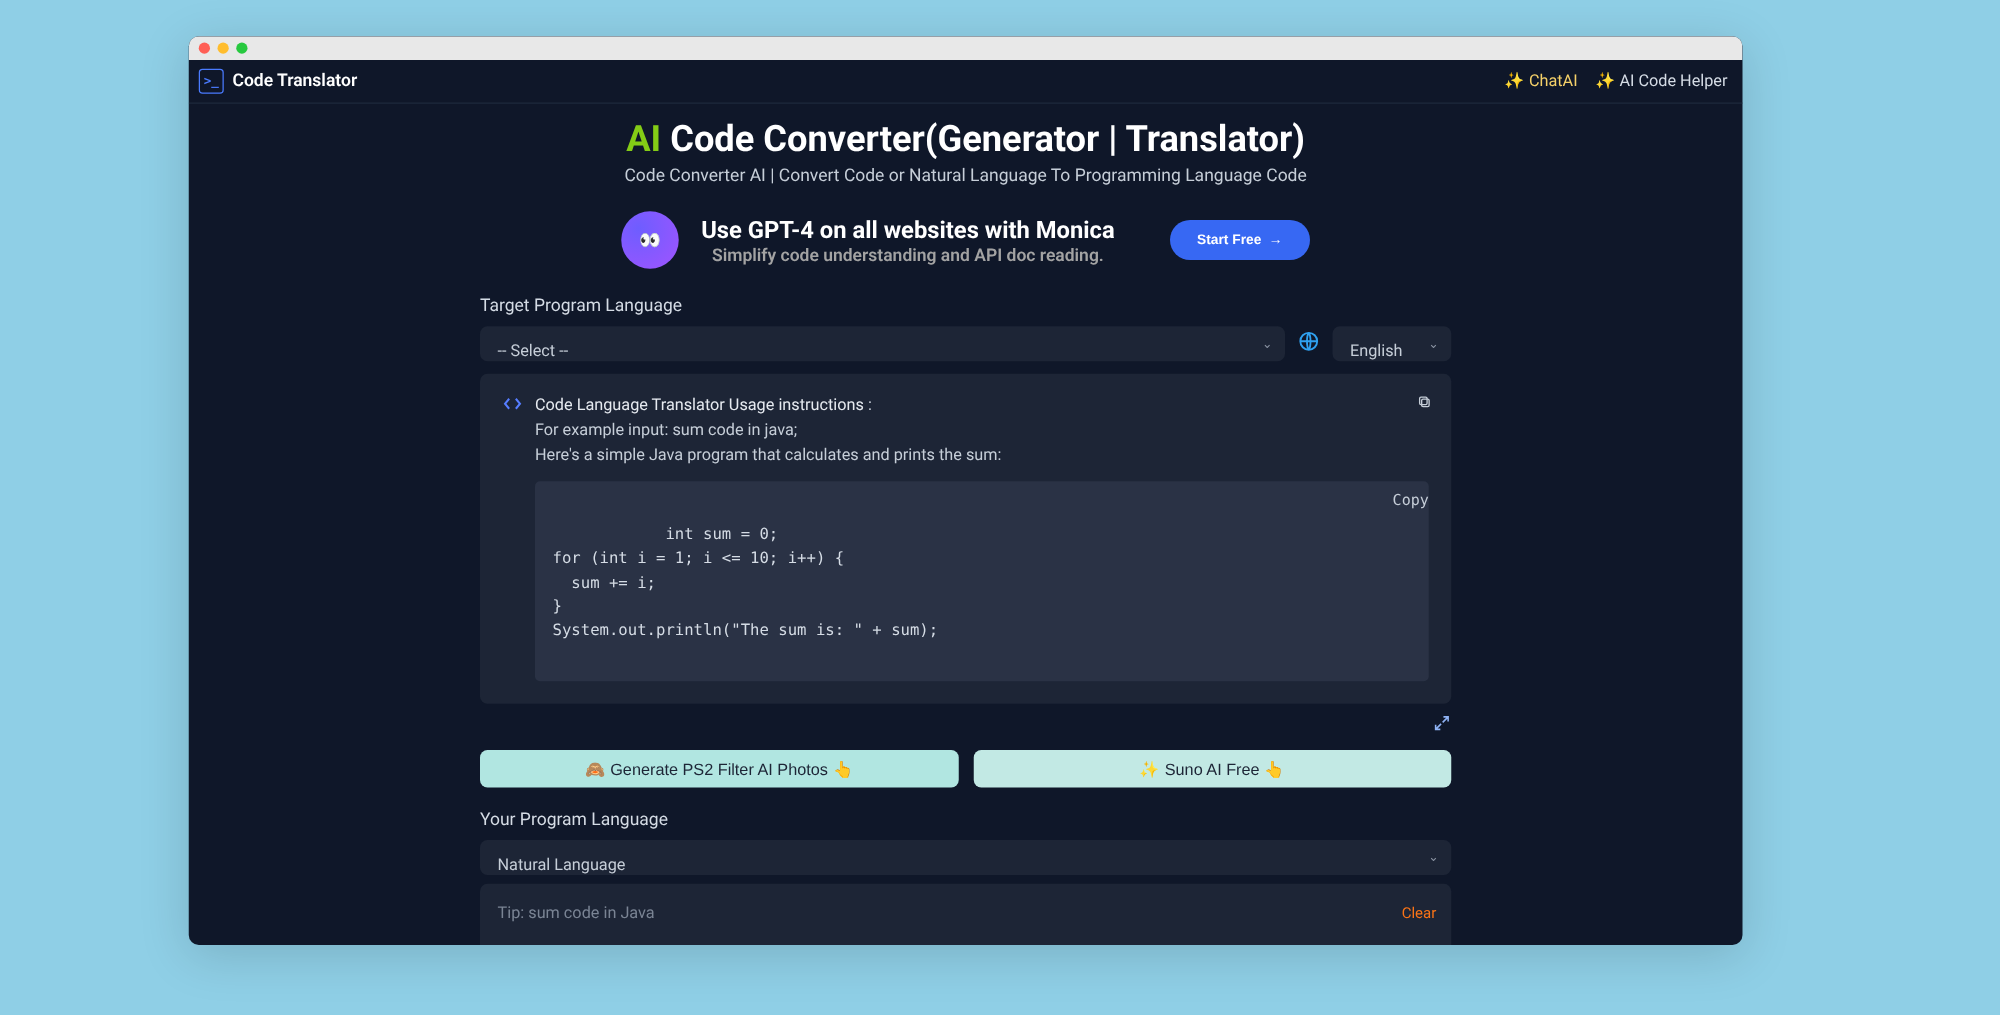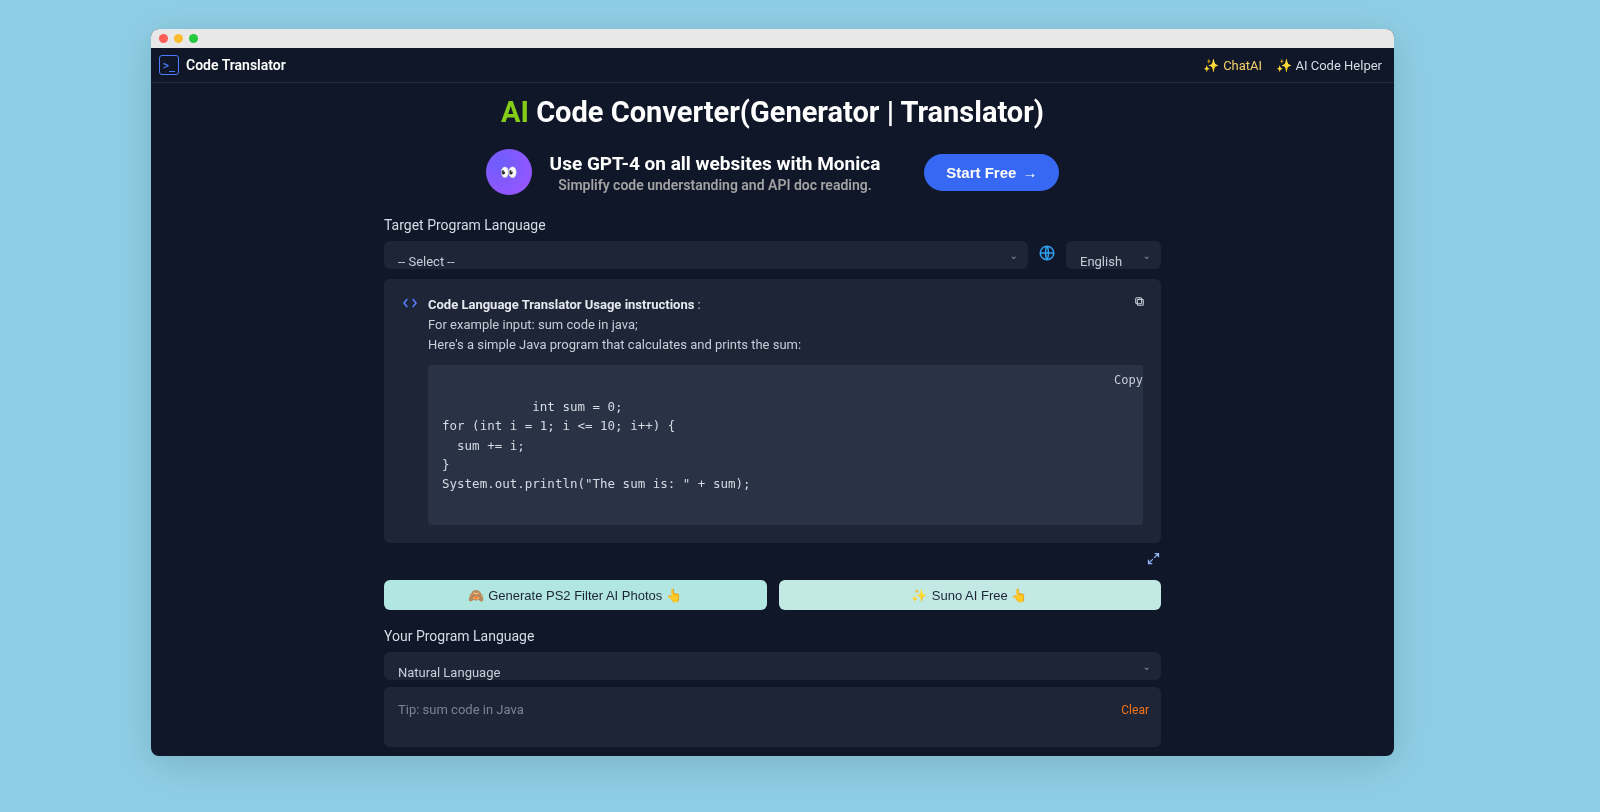--- a/index.html
+++ b/index.html
@@ -89,21 +89,21 @@
   border-radius: 50%;
   background: radial-gradient(circle at 30% 30%, #6e5dff, #a054ff);
   display:flex;align-items:center;justify-content:center;
   color:#fff;font-size:14px;
 }
 .promo-text { text-align: center; }
 .promo-text .line1 { color:#fff; font-weight:700; font-size:19px; }
 .promo-text .line2 { color:#a3a3a3; font-size:14px; margin-top:2px; font-weight:600; }
 .start-free {
   background:#3768f3;color:#fff;border:none;
-  padding:10px 22px;border-radius:26px;font-size:15px;font-weight:700;
+  padding:10px 22px;border-radius:26px;font-size:11px;font-weight:700;
   display:flex;align-items:flex-start;gap:6px;
   margin-left: 26px;
 }
 
 .label { font-size:14px; color:#d5dce5; margin-top:18px; margin-bottom:8px; }
 
 .row-selects { display:flex; gap:10px; align-items:center; }
 .select {
   background:#1d2536;color:#c6ced8;border:none;border-radius:6px;
   height:28px;padding:0 28px 0 14px;font-size:13px;
@@ -116,21 +116,21 @@
 .sel-lang { width:95px; }
 
 .instr-card {
   background:#1d2536;border-radius:6px;margin-top:10px;padding:16px 18px 18px 18px;
   font-size:13px;color:#c6ced8;line-height:1.55;position:relative;
 }
 .instr-head { display:flex;align-items:flex-start;gap:10px; }
 .code-ic { color:#567dff; }
 .code-ic svg { width:16px;height:16px; }
 .instr-body { flex:1; }
-.instr-title { color:#e6eaf0; font-weight:700; }
+.instr-title { color:#e6eaf0; font-weight:400; }
 .copy-outer {
   position:absolute; top:14px; right:14px; width:16px; height:16px;
   display:flex;align-items:center;justify-content:center;color:#c6ced8;cursor:pointer;
 }
 .copy-outer svg { width:13px;height:13px; }
 
 .code-block {
   background:#2a3245;border-radius:4px;margin-top:10px;padding:12px 14px;
   font-family: ui-monospace, Menlo, Consolas, monospace;
   font-size:12.5px;color:#d5dce5;white-space:pre;line-height:1.55;position:relative;
@@ -180,20 +180,21 @@
       <span class="toplink-chat">✨ ChatAI</span>
       <span class="toplink-helper">✨ AI Code Helper</span>
     </div>
   </div>
 
   <div class="main">
     <div class="hero">
       <h1>
         <span class="ai">AI</span><span> Code Converter(Generator | Translator)</span>
       </h1>
+      <div class="subtitle">Code Converter AI | Convert Code or Natural Language To Programming Language Code</div>
 
       <div class="promo">
         <div class="promo-avatar">
             <span>👀</span>
           </div>
         <div class="promo-text">
           <div class="line1">Use GPT-4 on all websites with Monica</div>
           <div class="line2">Simplify code understanding and API doc reading.</div>
         </div>
         <button class="start-free">

